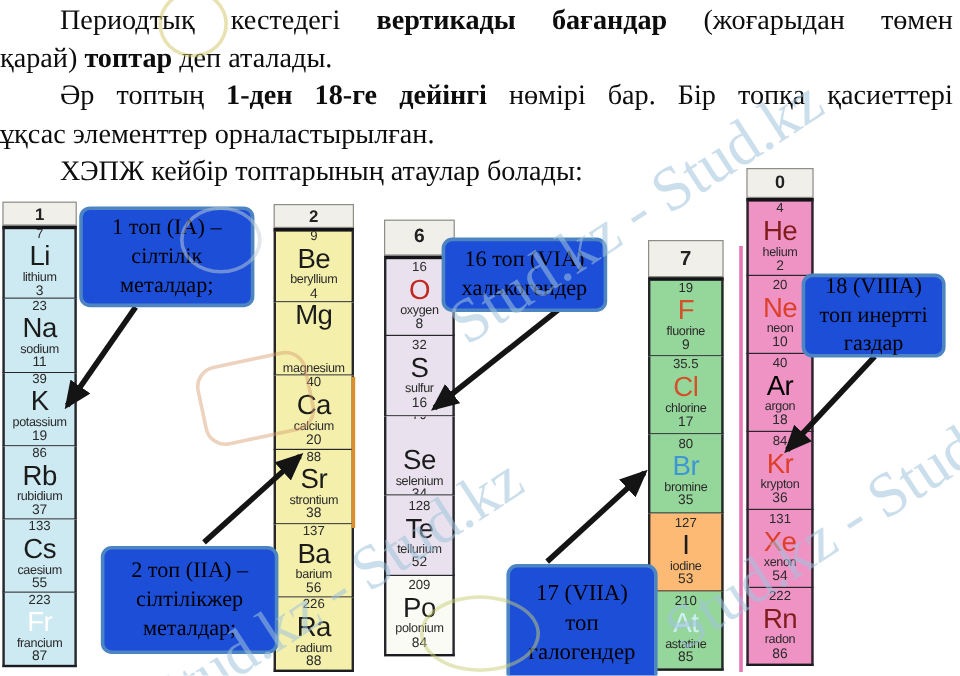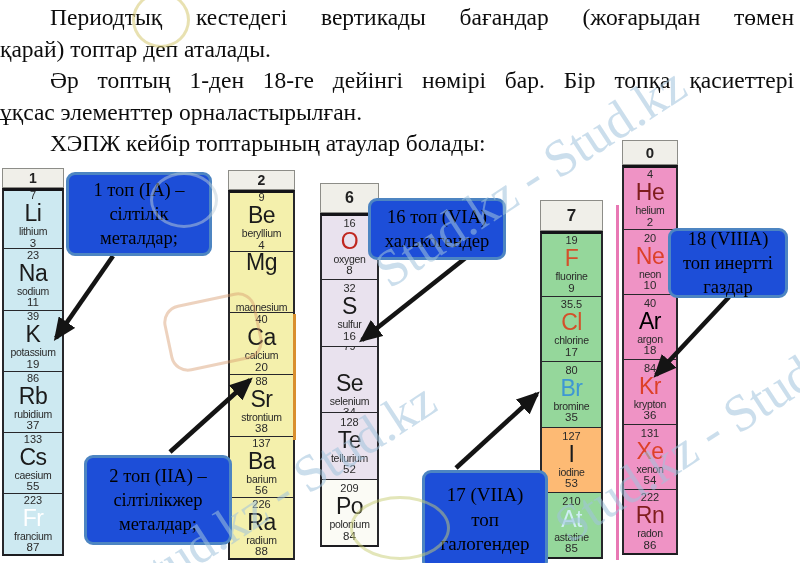--- a/index.html
+++ b/index.html
@@ -5,21 +5,21 @@
   html,body{margin:0;padding:0;}
   body{
     width:800px;height:563px;position:relative;overflow:hidden;
     background:#ffffff;font-family:"Liberation Serif",serif;
   }
   
   .intro{position:absolute;left:0;top:2px;width:798px;z-index:0;color:#0d0d0d;}
   .tline{font-size:23.5px;line-height:31.5px;white-space:normal;}
   .ind{text-indent:50px;}
   .j{text-align:justify;text-align-last:justify;padding-right:4px;}
-  .tline b{font-weight:normal;}
+  .tline b{font-weight:bold;}
   
   .col{position:absolute;z-index:2;}
   .colhead{
     box-sizing:border-box;border:1.5px solid #8d8d88;background:#f0efe9;
     font-family:"Liberation Sans",sans-serif;font-weight:bold;color:#222;
     display:flex;align-items:center;justify-content:center;
   }
   .cell{
     box-sizing:border-box;
     border-left:2px solid #27272b;border-right:2px solid #27272b;border-bottom:1.7px solid #27272b;

